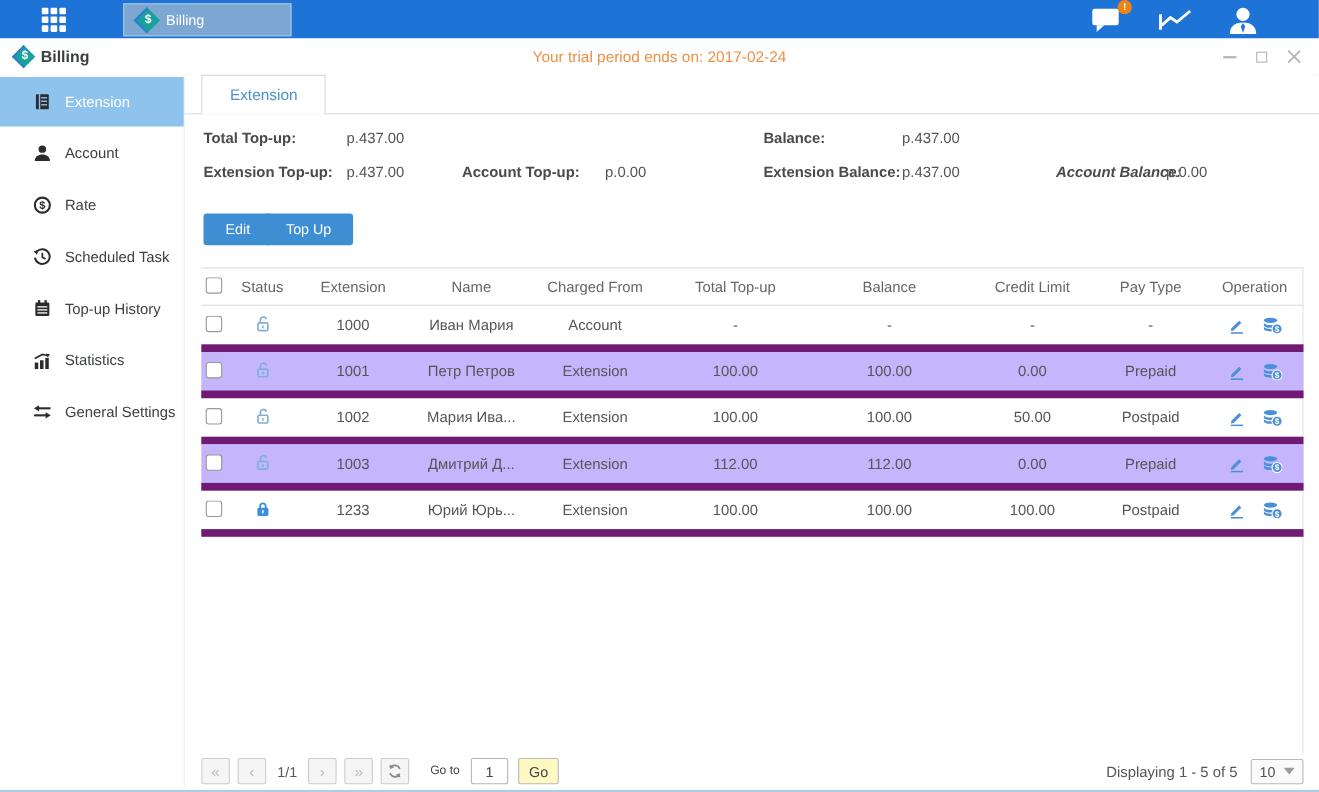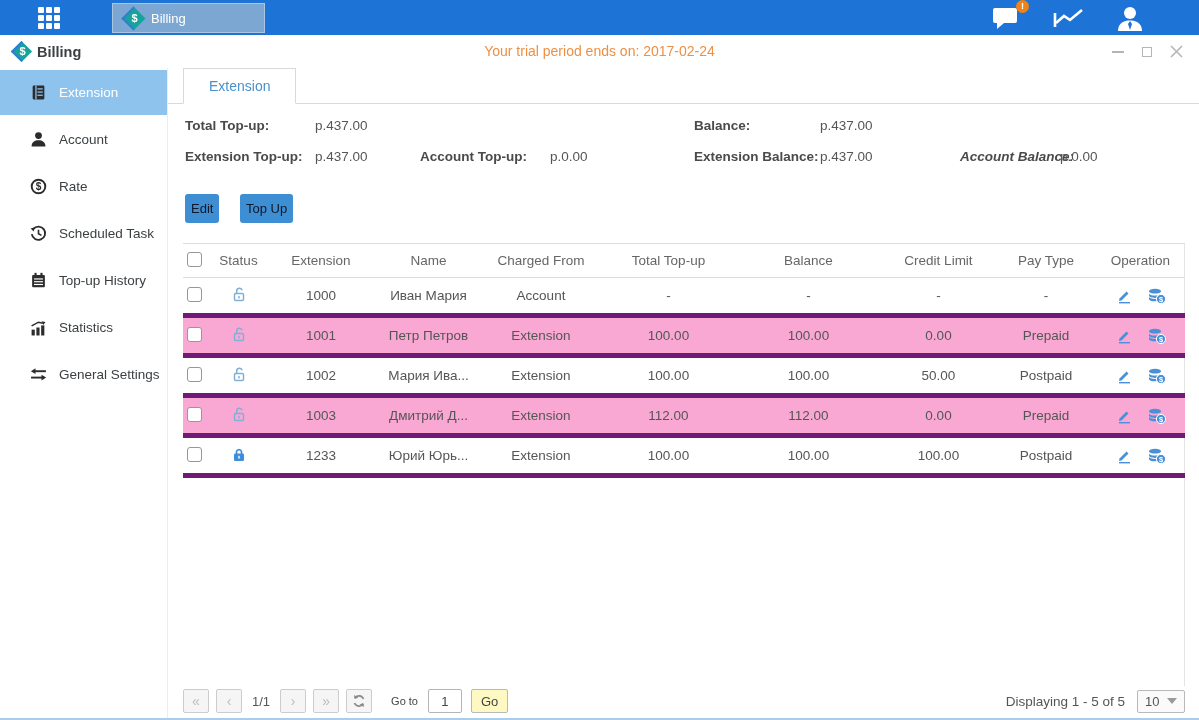--- a/index.html
+++ b/index.html
@@ -43,30 +43,30 @@
   
   .content{position:absolute;left:168px;top:68px;right:0;bottom:0;background:#fff;}
   .tabstrip{position:absolute;top:0;left:0;right:0;height:35px;border-bottom:1px solid #d9d9d9;}
   .tab{position:absolute;left:15px;top:0;height:36px;line-height:35px;padding:0 25px;background:#fff;
     border:1px solid #d9d9d9;border-bottom:1px solid #fff;color:#4a90ce;font-size:14px;box-sizing:border-box;cursor:pointer;z-index:2;}
 
   .summary{position:absolute;top:36px;left:0;right:0;height:90px;}
   .sum-label{position:absolute;font-weight:bold;color:#4a4a4a;font-size:13.5px;white-space:nowrap;}
   .sum-value{position:absolute;color:#555;font-size:13.5px;white-space:nowrap;}
 
-  .btn{position:absolute;height:29px;background:#3d8ed2;color:#0f172a;font-size:13px;border:none;
-    border-radius:3px;padding:0 6px;cursor:pointer;font-family:inherit;}
+  .btn{position:absolute;height:29px;background:#3d8ed2;color:#ffffff;font-size:13px;border:none;
+    border-radius:3px;padding:0 20px;cursor:pointer;font-family:inherit;}
 
   
   .grid{position:absolute;left:15px;top:175px;width:1002px;}
   .grid-right-border{position:absolute;left:1016px;top:175px;height:443px;border-right:1px solid #e4e4e4;}
   .thead{display:flex;height:33px;align-items:center;border-top:1px solid #ddd;border-bottom:1px solid #ddd;
     color:#666;font-size:13.5px;}
-  .tr{display:flex;height:35px;align-items:center;border-bottom:5px solid #701a75;color:#555;font-size:13.5px;}
-  .tr.alt{background:#f9a8d4;}
+  .tr{display:flex;height:35px;align-items:center;border-bottom:7px solid #701a75;color:#555;font-size:13.5px;}
+  .tr.alt{background:#c4b5fd;}
   .td,.th{text-align:center;overflow:hidden;white-space:nowrap;}
   .c-check{width:28px;text-align:left;padding-left:4px;box-sizing:border-box;}
   .c-status{width:55px;}
   .c-ext{width:110px;}
   .c-name{width:105px;}
   .c-charged{width:120px;}
   .c-total{width:135px;}
   .c-bal{width:145px;}
   .c-credit{width:115px;}
   .c-pay{width:100px;}

